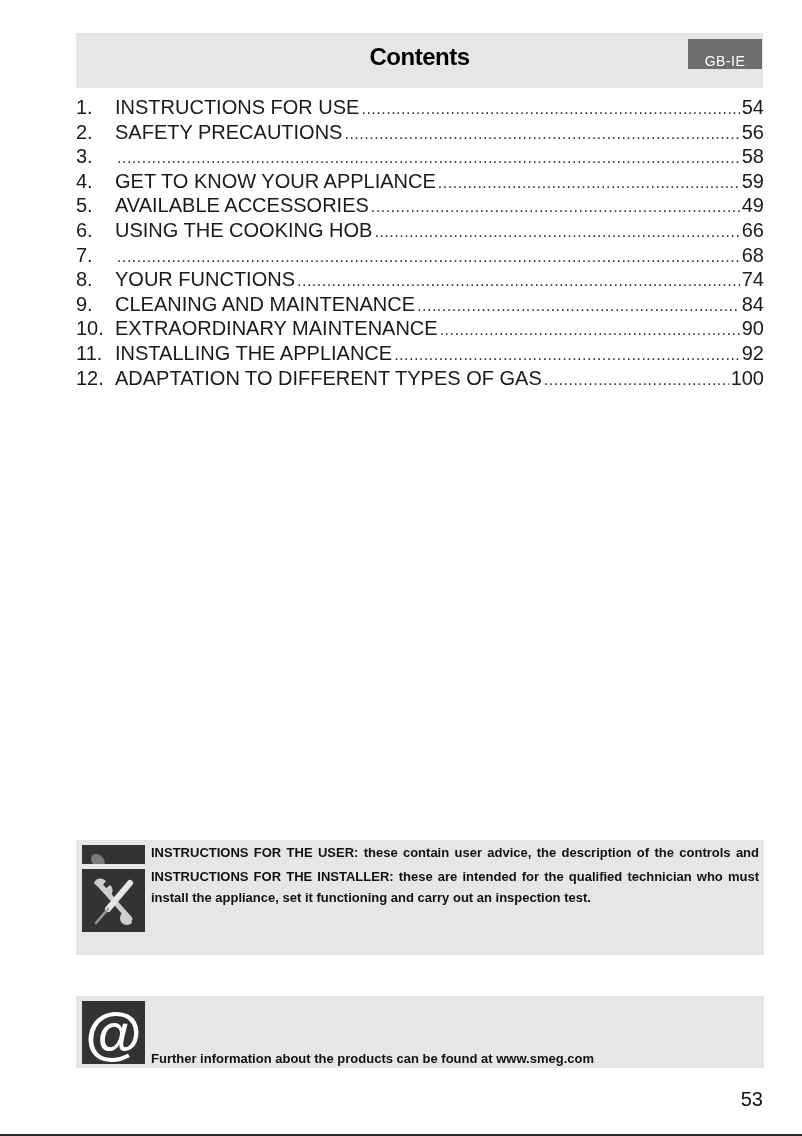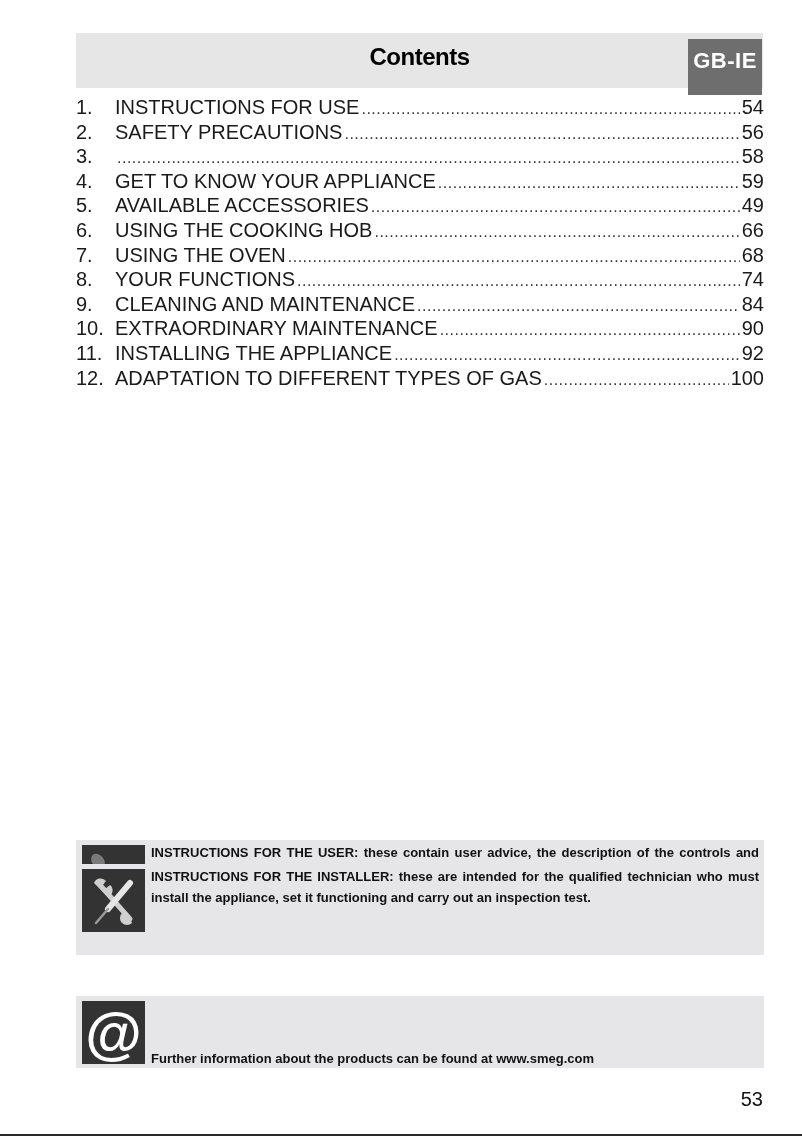--- a/index.html
+++ b/index.html
@@ -3,23 +3,23 @@
 <meta charset="utf-8">
 <style>
   html, body { margin: 0; padding: 0; background: #ffffff; }
   body { width: 802px; height: 1136px; position: relative; overflow: hidden;
          font-family: "Liberation Sans", "DejaVu Sans", sans-serif; color: #111; }
 
   .header { position: absolute; left: 76px; top: 24px; width: 687px; height: 55px;
             background: #e6e6e6; margin-top: 9px; }
   .header-title { position: absolute; left: 0; right: 0; top: 10px; text-align: center;
                   font-weight: bold; font-size: 24px; letter-spacing: -0.5px; color: #000; }
-  .badge { position: absolute; right: 1px; top: 6px; width: 74px; height: 56px;
-           background: #6e6e6e; color: #fff; font-size: 22px; line-height: 44px;
-           text-align: center; letter-spacing: 0.5px; font-weight: bold; }
+  .badge { position: absolute; right: 1px; top: 6px; width: 74px; height: 30px;
+           background: #6e6e6e; color: #fff; font-size: 14px; line-height: 44px;
+           text-align: center; letter-spacing: 0.5px; }
 
   .toc { position: absolute; left: 76px; top: 96px; width: 688px; margin: 0; padding: 0; list-style: none; }
   .toc-row { display: flex; align-items: baseline; height: 24.6px; font-size: 20px; color: #1a1a1a; white-space: nowrap; }
   .toc-num { width: 39px; flex: none; }
   .toc-title { flex: none; }
   .toc-dots { flex: 1 1 auto; overflow: hidden; margin: 0 2px; color: #333; }
   .toc-dots::before { content: "................................................................................................................................................................................................................................................"; letter-spacing: 0.5px; font-size: 16px; }
   .toc-page { flex: none; }
 
   .info { position: absolute; left: 76px; width: 688px; background: #e6e5e8; }
@@ -71,21 +71,20 @@
     <span class="toc-page">49</span>
   </li>
   <li class="toc-row">
     <span class="toc-num">6.</span>
     <span class="toc-title">USING THE COOKING HOB</span>
     <span class="toc-dots"></span>
     <span class="toc-page">66</span>
   </li>
   <li class="toc-row">
     <span class="toc-num">7.</span>
-    <span class="toc-title">USING THE OVEN</span>
     <span class="toc-dots"></span>
     <span class="toc-page">68</span>
   </li>
   <li class="toc-row">
     <span class="toc-num">8.</span>
     <span class="toc-title">YOUR FUNCTIONS</span>
     <span class="toc-dots"></span>
     <span class="toc-page">74</span>
   </li>
   <li class="toc-row">

